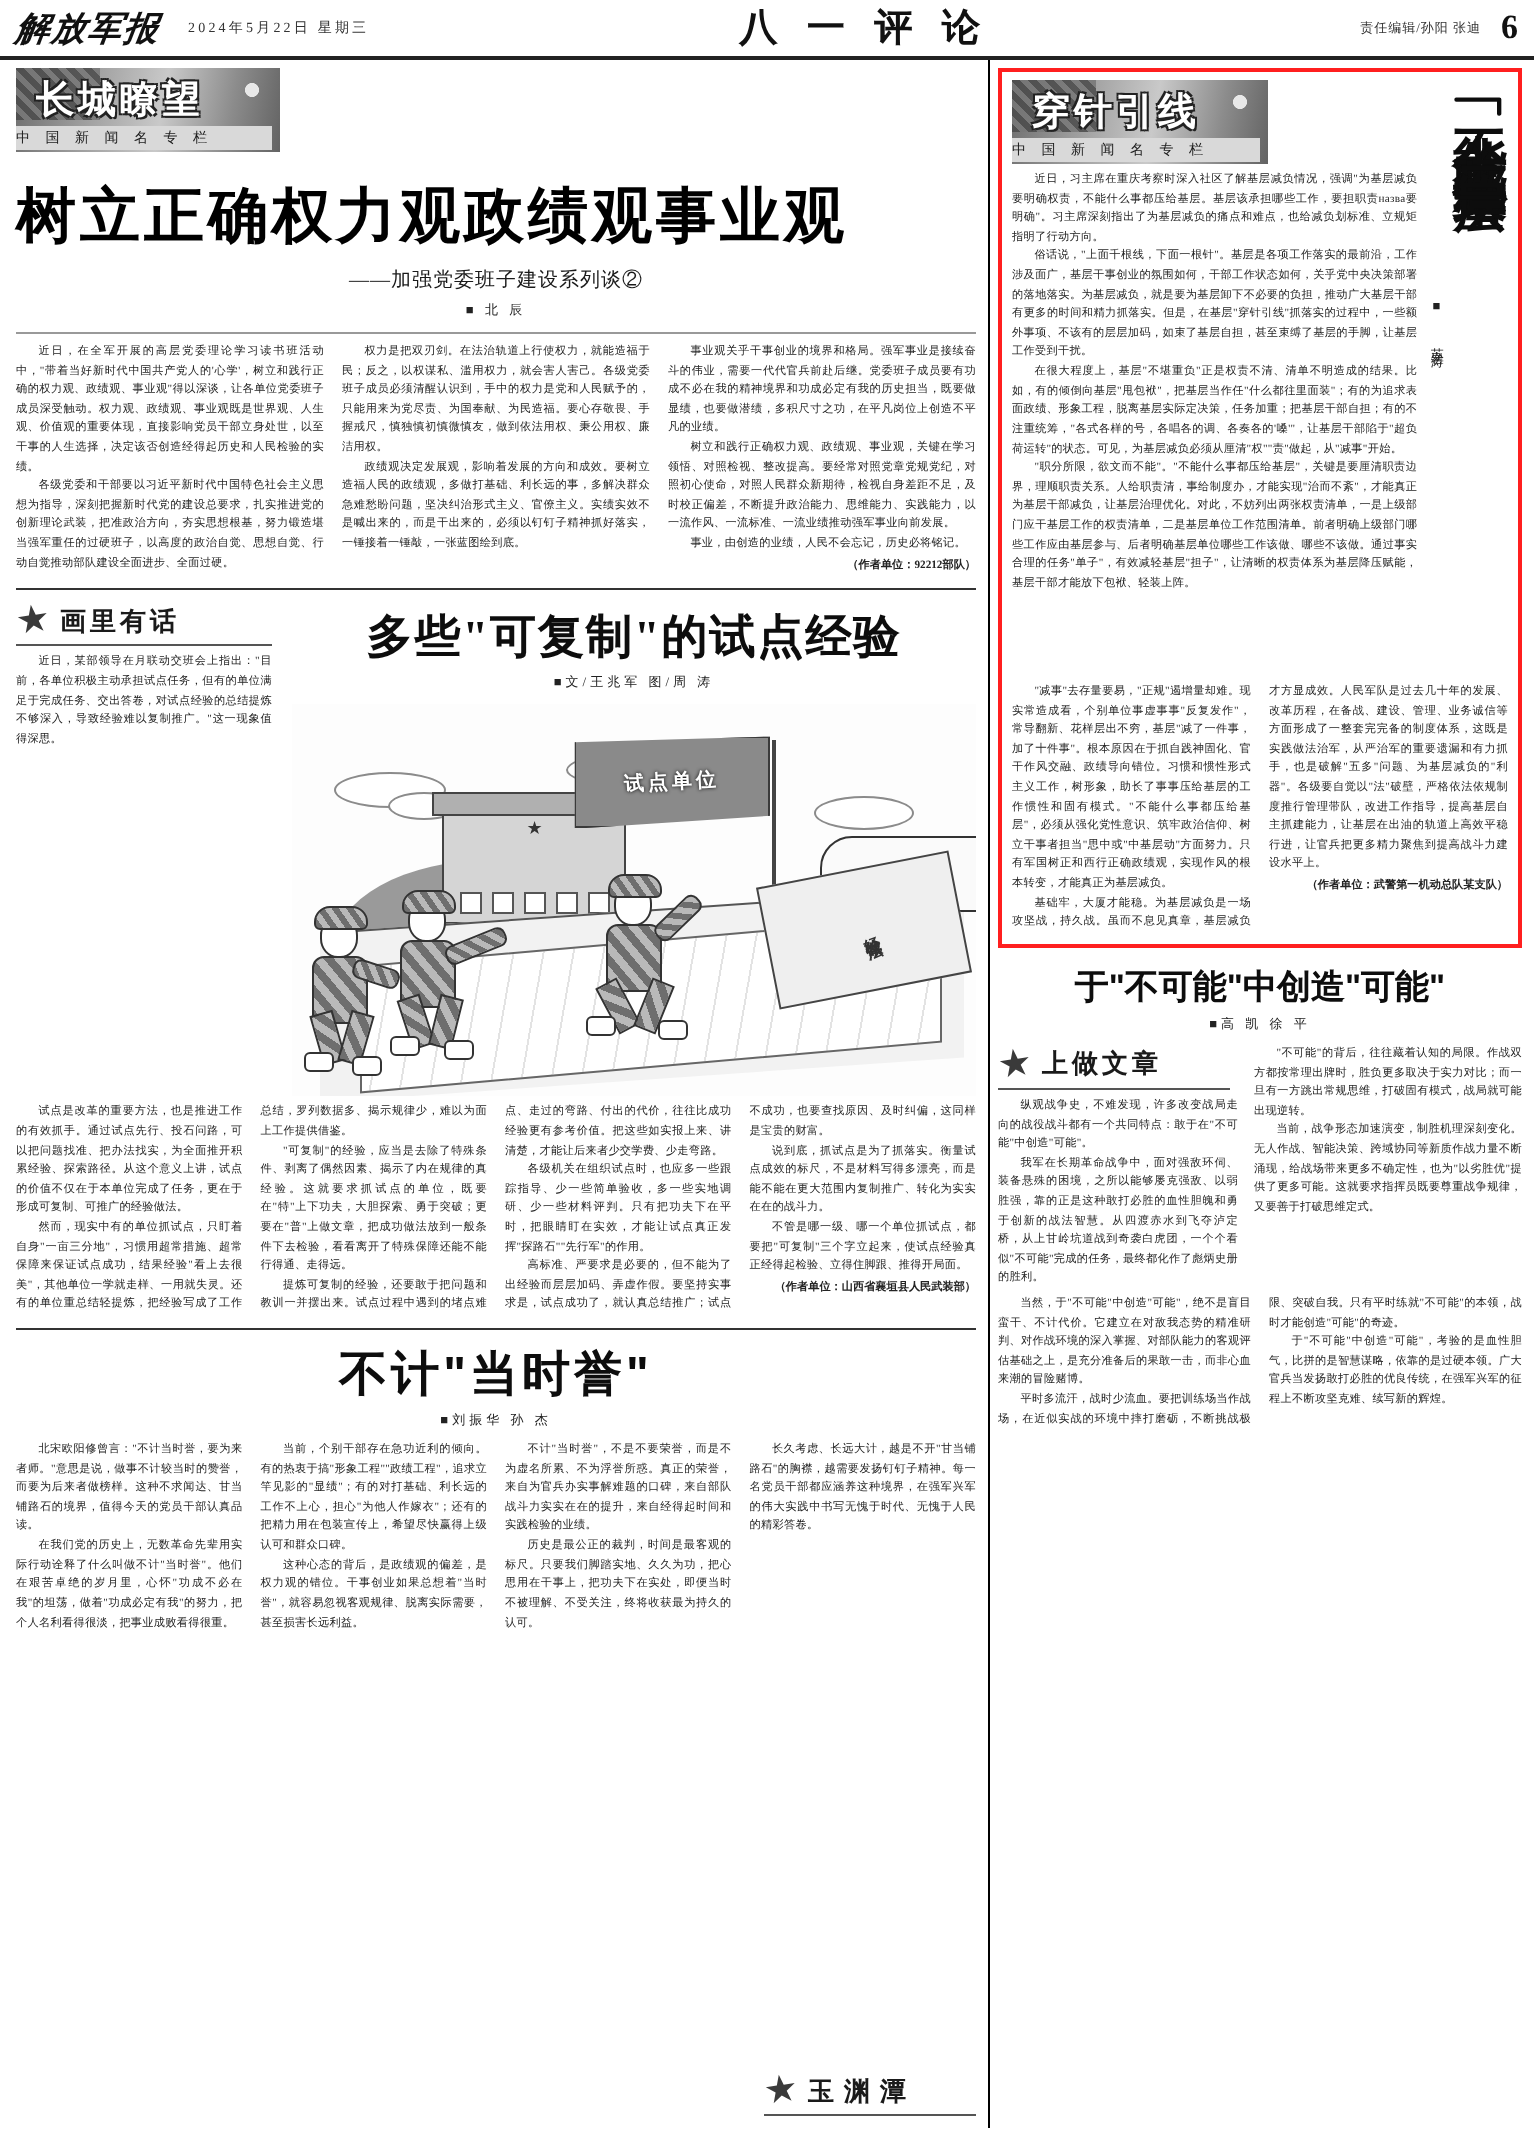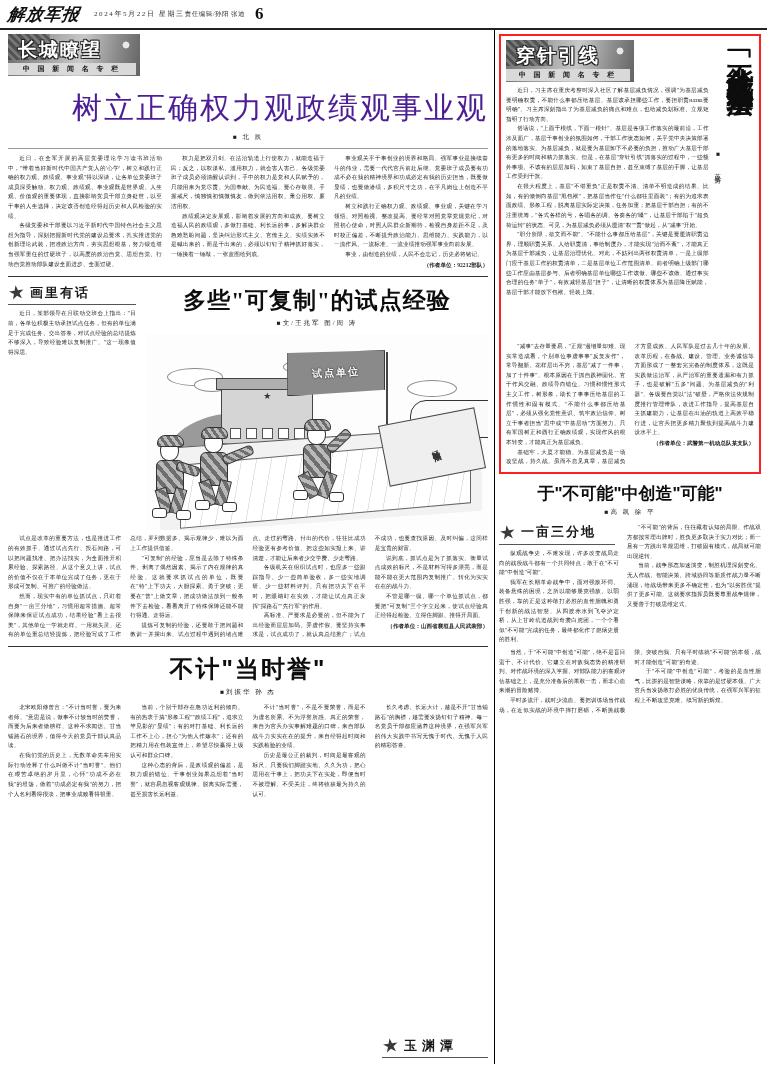--- a/index.html
+++ b/index.html
@@ -87,36 +87,35 @@
     background: radial-gradient(circle, #e8e8e8 0 30%, transparent 32%);
   }
   .banner-main {
     position: absolute; left: 10px; top: 3px;
     font-size: 19px; font-weight: bold; letter-spacing: 2px;
     color: #fff;
     text-shadow: 1px 1px 0 #222, -1px -1px 0 #222, 1px -1px 0 #222, -1px 1px 0 #222;
   }
   .banner-sub {
     position: absolute; left: 0; right: 4px; bottom: 1px;
-    text-align: center;
+    text-align: left;
     font-size: 7px; letter-spacing: 3px;
     color: #1c1c1c;
     background: #d9d9d9;
     padding: 1px 0;
-    font-weight: bold;
   }
 
   
   .headline-main {
-    text-align: right;
+    text-align: left;
     font-size: 30px;
-    font-weight: normal;
+    font-weight: bold;
     letter-spacing: 2px;
     margin: 12px 0 4px;
-    color: #4c1d95;
+    color: #000000;
     font-family: "Liberation Sans", sans-serif;
   }
   .subhead {
     text-align: center;
     font-size: 10px;
     letter-spacing: .5px;
     margin-bottom: 4px;
     color: #1a1a1a;
   }
   .byline {
@@ -327,37 +326,39 @@
     font-size: 5.6px; line-height: 1.72; color:#242424; text-align: justify;
     text-indent: 2em; word-break: break-all; letter-spacing:.15px;
   }
 </style>
 </head>
 <body>
 
 <div class="masthead">
   <div class="mh-logo">解放军报</div>
   <div class="mh-date">2024年5月22日  星期三</div>
+  <div class="mh-title">八 一 评 论</div>
   <div class="mh-right">
     <div class="mh-editor">责任编辑/孙阳  张迪</div>
     <div class="mh-page">6</div>
   </div>
 </div>
 
 <div class="page">
 
   <div class="col-left">
 
     <div class="banner">
       <div class="banner-main">长城瞭望</div>
       <div class="banner-sub">中 国 新 闻 名 专 栏</div>
     </div>
 
     <div>
       <div class="headline-main">树立正确权力观政绩观事业观</div>
+      <div class="subhead">——加强党委班子建设系列谈②</div>
       <div class="byline">■ 北  辰</div>
       <div class="hrule-thin"></div>
       <div class="cols c3">
         <p>近日，在全军开展的高层党委理论学习读书班活动中，"带着当好新时代中国共产党人的'心学'，树立和践行正确的权力观、政绩观、事业观"得以深谈，让各单位党委班子成员深受触动。权力观、政绩观、事业观既是世界观、人生观、价值观的重要体现，直接影响党员干部立身处世，以至干事的人生选择，决定该否创造经得起历史和人民检验的实绩。</p>
         <p>各级党委和干部要以习近平新时代中国特色社会主义思想为指导，深刻把握新时代党的建设总要求，扎实推进党的创新理论武装，把准政治方向，夯实思想根基，努力锻造堪当强军重任的过硬班子，以高度的政治自觉、思想自觉、行动自觉推动部队建设全面进步、全面过硬。</p>
         <p>权力是把双刃剑。在法治轨道上行使权力，就能造福于民；反之，以权谋私、滥用权力，就会害人害己。各级党委班子成员必须清醒认识到，手中的权力是党和人民赋予的，只能用来为党尽责、为国奉献、为民造福。要心存敬畏、手握戒尺，慎独慎初慎微慎友，做到依法用权、秉公用权、廉洁用权。</p>
         <p>政绩观决定发展观，影响着发展的方向和成效。要树立造福人民的政绩观，多做打基础、利长远的事，多解决群众急难愁盼问题，坚决纠治形式主义、官僚主义。实绩实效不是喊出来的，而是干出来的，必须以钉钉子精神抓好落实，一锤接着一锤敲，一张蓝图绘到底。</p>
         <p>事业观关乎干事创业的境界和格局。强军事业是接续奋斗的伟业，需要一代代官兵前赴后继。党委班子成员要有功成不必在我的精神境界和功成必定有我的历史担当，既要做显绩，也要做潜绩，多积尺寸之功，在平凡岗位上创造不平凡的业绩。</p>
         <p>树立和践行正确权力观、政绩观、事业观，关键在学习领悟、对照检视、整改提高。要经常对照党章党规党纪，对照初心使命，对照人民群众新期待，检视自身差距不足，及时校正偏差，不断提升政治能力、思维能力、实践能力，以一流作风、一流标准、一流业绩推动强军事业向前发展。</p>
         <p>事业，由创造的业绩，人民不会忘记，历史必将铭记。</p>
@@ -516,21 +517,21 @@
     </div>
 
     <div style="margin-top:8px;">
       <div class="headline-r">于"不可能"中创造"可能"</div>
       <div class="byline">■高  凯  徐  平</div>
 
       <div style="display:flex; gap:8px; align-items:flex-start;">
         <div style="width:120px; flex:none;">
           <div class="secmark" style="width:116px;">
             <span class="star">★</span>
-            <span class="lbl">一亩三分地</span>
+            <span class="lbl">上做文章</span>
           </div>
           <div class="small-lead" style="margin-top:4px;">纵观战争史，不难发现，许多改变战局走向的战役战斗都有一个共同特点：敢于在"不可能"中创造"可能"。</div>
           <div class="small-lead">我军在长期革命战争中，面对强敌环伺、装备悬殊的困境，之所以能够屡克强敌、以弱胜强，靠的正是这种敢打必胜的血性胆魄和勇于创新的战法智慧。从四渡赤水到飞夺泸定桥，从上甘岭坑道战到奇袭白虎团，一个个看似"不可能"完成的任务，最终都化作了彪炳史册的胜利。</div>
         </div>
         <div style="flex:1;">
           <div class="small-lead">"不可能"的背后，往往藏着认知的局限。作战双方都按常理出牌时，胜负更多取决于实力对比；而一旦有一方跳出常规思维，打破固有模式，战局就可能出现逆转。</div>
           <div class="small-lead">当前，战争形态加速演变，制胜机理深刻变化。无人作战、智能决策、跨域协同等新质作战力量不断涌现，给战场带来更多不确定性，也为"以劣胜优"提供了更多可能。这就要求指挥员既要尊重战争规律，又要善于打破思维定式。</div>
         </div>
       </div>
 

